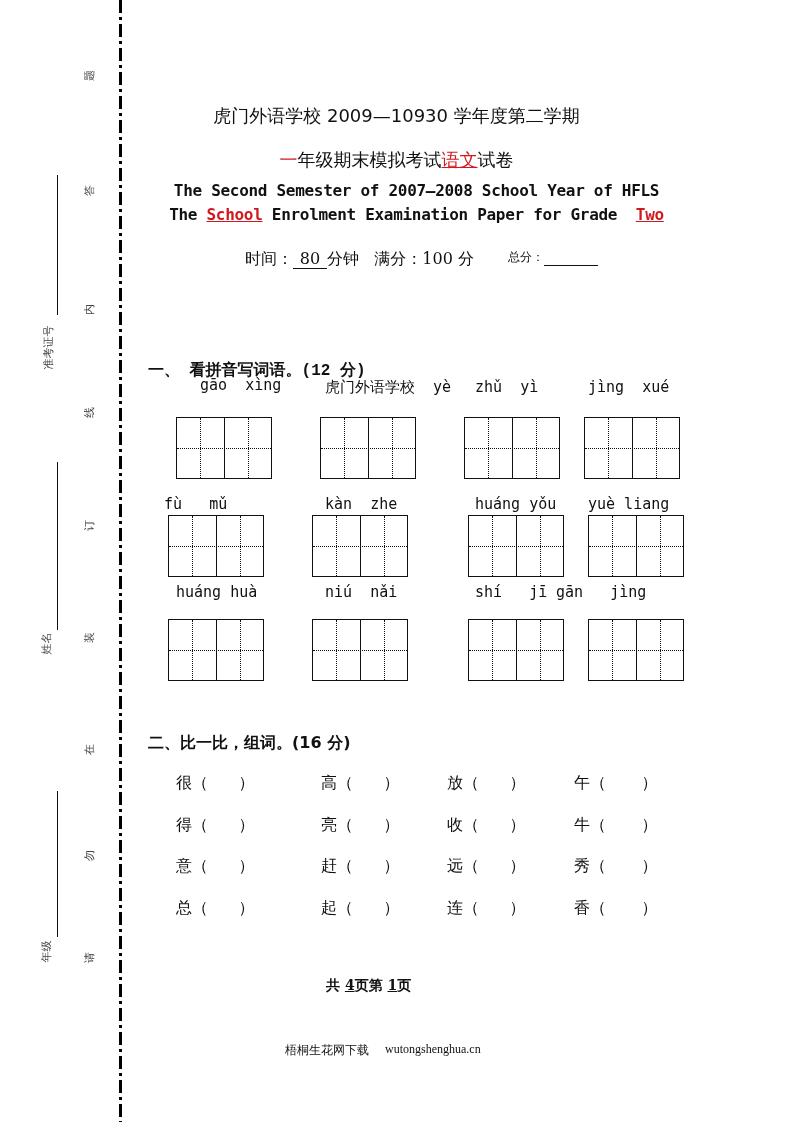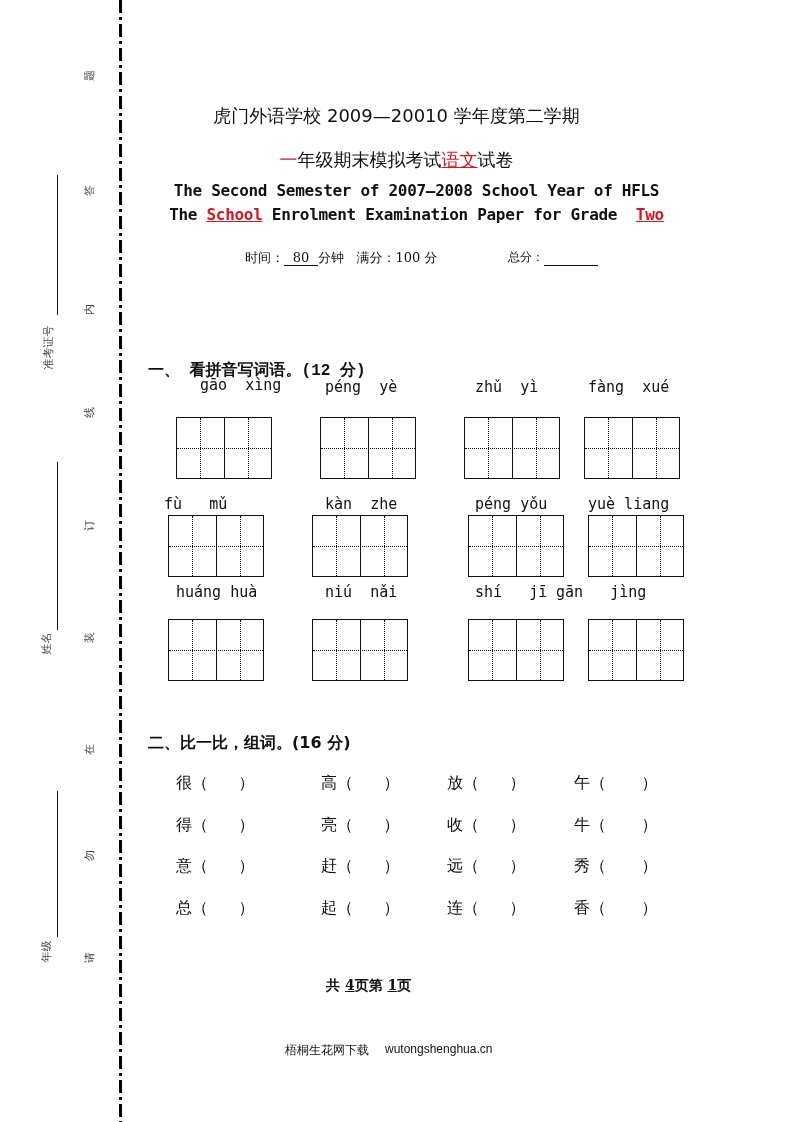--- a/index.html
+++ b/index.html
@@ -15,32 +15,32 @@
            transform:rotate(-90deg); transform-origin:center center; white-space:nowrap; }
   .vline { position:absolute; width:1px; background:#111; }
   
   .title1 { left:0; width:793px; top:104px; text-align:center; font-family:"DejaVu Sans", sans-serif; font-size:18px; }
   .title2 { left:0; width:793px; top:148px; text-align:center; font-family:"DejaVu Sans", sans-serif; font-size:18px; }
   .title3, .title4 { left:0; width:833px; text-align:center; font-family:"DejaVu Sans Mono", monospace; font-size:16px; font-weight:bold; letter-spacing:-0.3px; }
   .title3 { top:181px; }
   .title4 { top:205px; }
   .red { color:#d0191f; }
   .ul { text-decoration:underline; }
-  .info { top:249px; left:245px; font-size:13px; font-family:"DejaVu Serif", serif; white-space:nowrap; }
+  .info { top:249px; left:245px; font-size:16px; font-family:"DejaVu Serif", serif; white-space:nowrap; }
   .blank { display:inline-block; border-bottom:1px solid #111; text-align:center; }
   .sec { font-size:16px; font-weight:bold; font-family:"DejaVu Sans", sans-serif; white-space:nowrap; }
   .pinyin { font-family:"DejaVu Sans Mono", monospace; font-size:15px; white-space:pre; }
   .grid { position:absolute; width:96px; height:62px; border:1.5px solid #111; box-sizing:border-box; }
   .grid .c { position:absolute; top:0; height:100%; width:48px; box-sizing:border-box; }
   .grid .c2 { left:47px; border-left:1.5px solid #111; }
   .grid .v { position:absolute; top:0; height:100%; border-left:1px dotted #111; }
   .grid .h { position:absolute; left:0; width:100%; top:30px; border-top:1px dotted #111; }
   .cmp { font-family:"DejaVu Sans", sans-serif; font-size:16px; white-space:pre; }
   .footer { font-family:"DejaVu Serif", serif; font-size:14px; white-space:nowrap; }
-  .src { font-family:Liberation Sans, sans-serif; font-size:12px; white-space:nowrap; }
+  .src { font-family:Liberation Serif, serif; font-size:12px; white-space:nowrap; }
 </style>
 </head>
 <body>
 
 <div class="cutline"></div>
 
 <span class="vtext" style="left:84px; top:68px;">题</span>
 <span class="vtext" style="left:84px; top:183px;">答</span>
 <span class="vtext" style="left:84px; top:302px;">内</span>
 <span class="vtext" style="left:84px; top:405px;">线</span>
@@ -52,40 +52,40 @@
 
 <div class="vline" style="left:57px; top:175px; height:140px;"></div>
 <span class="vtext" style="left:26px; top:340px;">准考证号</span>
 
 <div class="vline" style="left:57px; top:462px; height:168px;"></div>
 <span class="vtext" style="left:35px; top:636px;">姓名</span>
 
 <div class="vline" style="left:57px; top:791px; height:146px;"></div>
 <span class="vtext" style="left:35px; top:944px;">年级</span>
 
-<div class="abs title1">虎门外语学校 2009—20010 学年度第二学期</div>
+<div class="abs title1">虎门外语学校 2009—10930 学年度第二学期</div>
 <div class="abs title2">
   <span class="red">一</span><span>年级期末模拟考试</span><span class="red ul">语文</span><span>试卷</span>
 </div>
 <div class="abs title3">The Second Semester of 2007—2008 School Year of HFLS</div>
 <div class="abs title4" style="white-space:pre;"><span>The </span><span class="red ul">School</span><span> Enrolment Examination Paper for Grade  </span><span class="red ul">Two</span></div>
 
 <div class="abs info">
   <span>时间：</span><span class="blank" style="width:34px;">80</span><span>分钟</span>&nbsp;&nbsp;&nbsp;<span>满分：100 分</span>
 </div>
 <div class="abs" style="left:508px; top:249px; font-size:12px; white-space:nowrap;">
   <span>总分：</span><span class="blank" style="width:54px; height:14px; vertical-align:bottom;"></span>
 </div>
 
 <div class="abs sec" style="left:148px; top:360px;font-family:Liberation Mono, monospace;">一、  看拼音写词语。(12 分)</div>
 
 <div class="abs pinyin" style="left:176px; top:376px;margin-left:24px;">gāo  xìng</div>
-<div class="abs pinyin" style="left:325px; top:378px;">péng  yè</div>
+<div class="abs pinyin" style="left:325px; top:378px;">虎门外语学校  yè</div>
 <div class="abs pinyin" style="left:475px; top:378px;">zhǔ  yì</div>
-<div class="abs pinyin" style="left:588px; top:378px;">fàng  xué</div>
+<div class="abs pinyin" style="left:588px; top:378px;">jìng  xué</div>
 
 <div class="grid" style="left:176px; top:417px;">
     <div class="c c2"></div>
     <div class="v" style="left:23px"></div>
     <div class="v" style="left:71px"></div>
     <div class="h"></div>
   </div>
 <div class="grid" style="left:320px; top:417px;">
     <div class="c c2"></div>
     <div class="v" style="left:23px"></div>
@@ -100,21 +100,21 @@
   </div>
 <div class="grid" style="left:584px; top:417px;">
     <div class="c c2"></div>
     <div class="v" style="left:23px"></div>
     <div class="v" style="left:71px"></div>
     <div class="h"></div>
   </div>
 
 <div class="abs pinyin" style="left:164px; top:495px;">fù   mǔ</div>
 <div class="abs pinyin" style="left:325px; top:495px;">kàn  zhe</div>
-<div class="abs pinyin" style="left:475px; top:495px;">péng yǒu</div>
+<div class="abs pinyin" style="left:475px; top:495px;">huáng yǒu</div>
 <div class="abs pinyin" style="left:588px; top:495px;">yuè liang</div>
 
 <div class="grid" style="left:168px; top:515px;">
     <div class="c c2"></div>
     <div class="v" style="left:23px"></div>
     <div class="v" style="left:71px"></div>
     <div class="h"></div>
   </div>
 <div class="grid" style="left:312px; top:515px;">
     <div class="c c2"></div>

